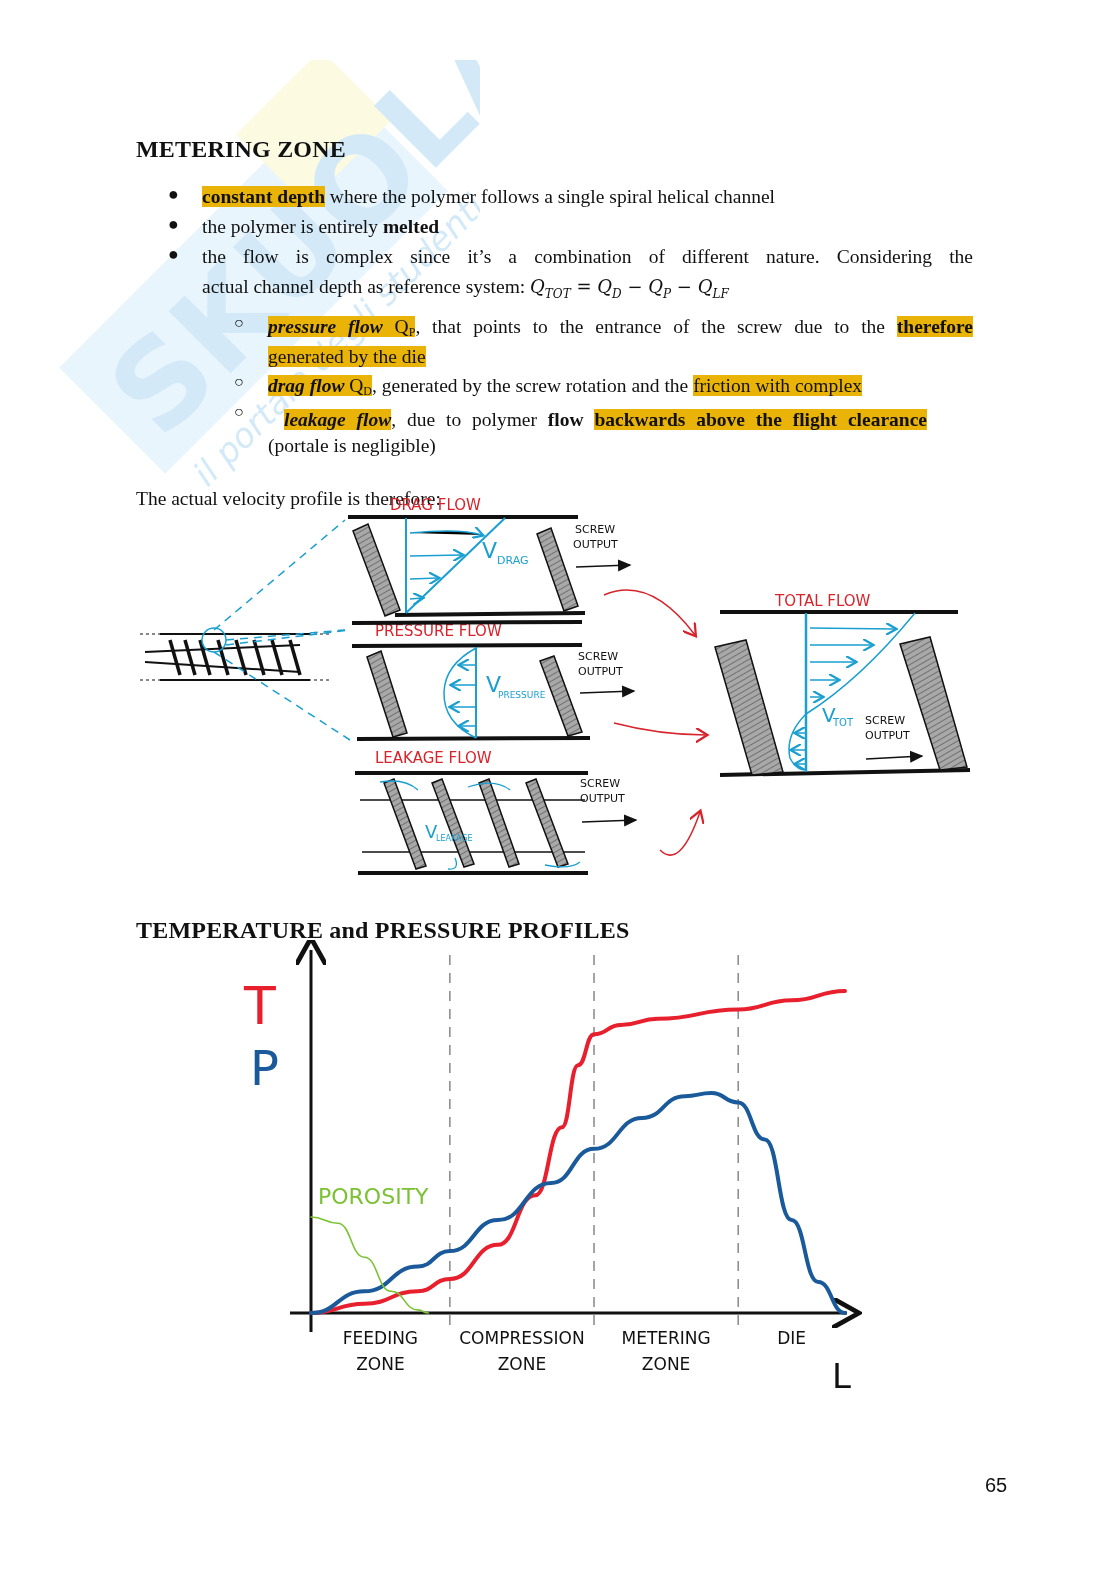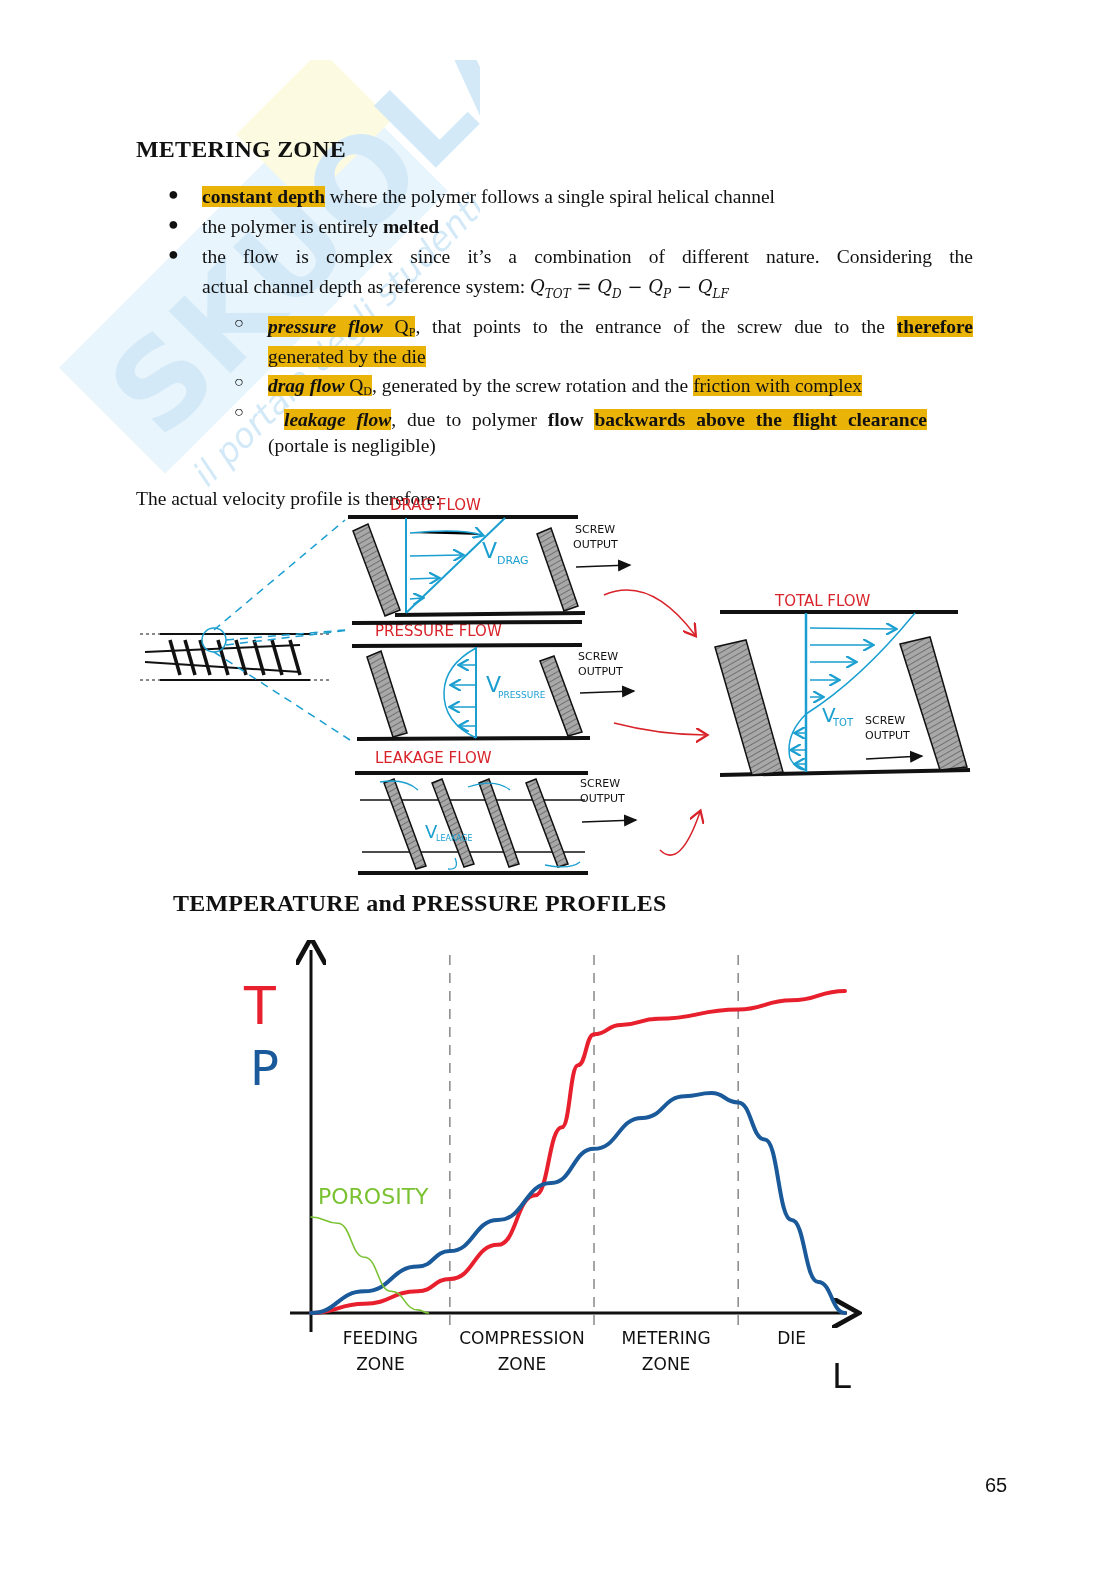--- a/index.html
+++ b/index.html
@@ -202,21 +202,21 @@
       <line x1="806" y1="764" x2="796" y2="764"></line>
     </g>
     <text x="822" y="722" font-size="20" fill="#1a9fd0">V</text>
     <text x="833" y="726" font-size="10" fill="#1a9fd0">TOT</text>
     <text x="865" y="724" font-size="11" fill="#111">SCREW</text>
     <text x="865" y="739" font-size="11" fill="#111">OUTPUT</text>
     <line x1="866" y1="759" x2="922" y2="756" stroke="#111" stroke-width="1.5" marker-end="url(#arrBlack)"></line>
   </g>
 </svg>
 
-<div class="h1" style="top:890px;margin-left:37px;">TEMPERATURE and PRESSURE PROFILES</div>
+<div class="h1" style="top:917px;">TEMPERATURE and PRESSURE PROFILES</div>
 
 <svg id="tp-chart" style="position:absolute; left:230px; top:940px;" width="640" height="460" viewBox="0 0 640 460">
   <defs>
     <marker id="axArr" markerWidth="10" markerHeight="10" refX="5" refY="5" orient="auto">
         <path d="M0,0 L9,5 L0,10" fill="none" stroke="#111" stroke-width="1.6"></path>
       </marker>
   </defs>
   <text x="14" y="84" font-size="52" fill="#e8202e">T</text>
   <text x="20" y="145" font-size="48" fill="#1a5a9a">P</text>
   <line x1="81" y1="392" x2="81" y2="10" stroke="#111" stroke-width="3" marker-end="url(#axArr)"></line>

